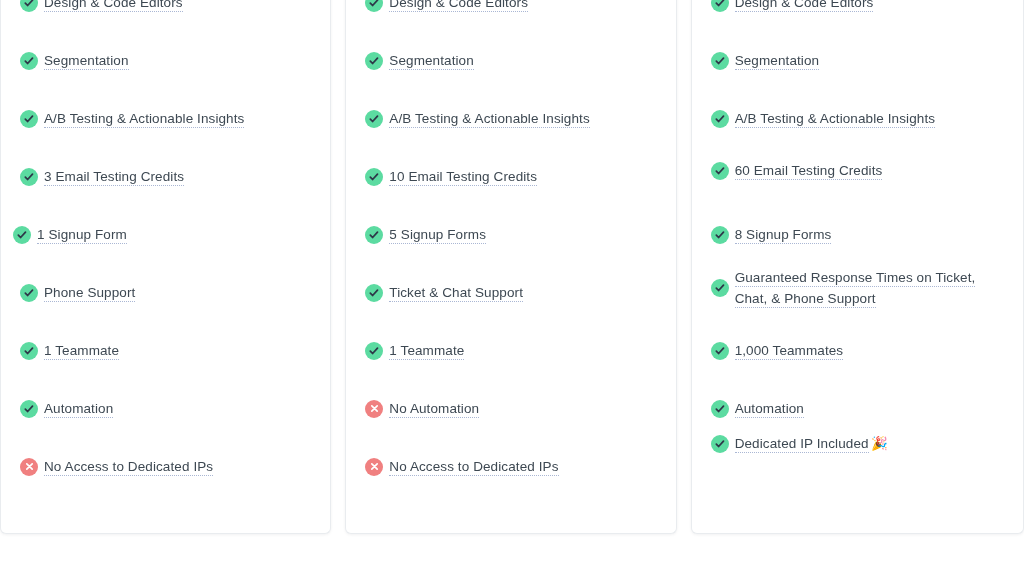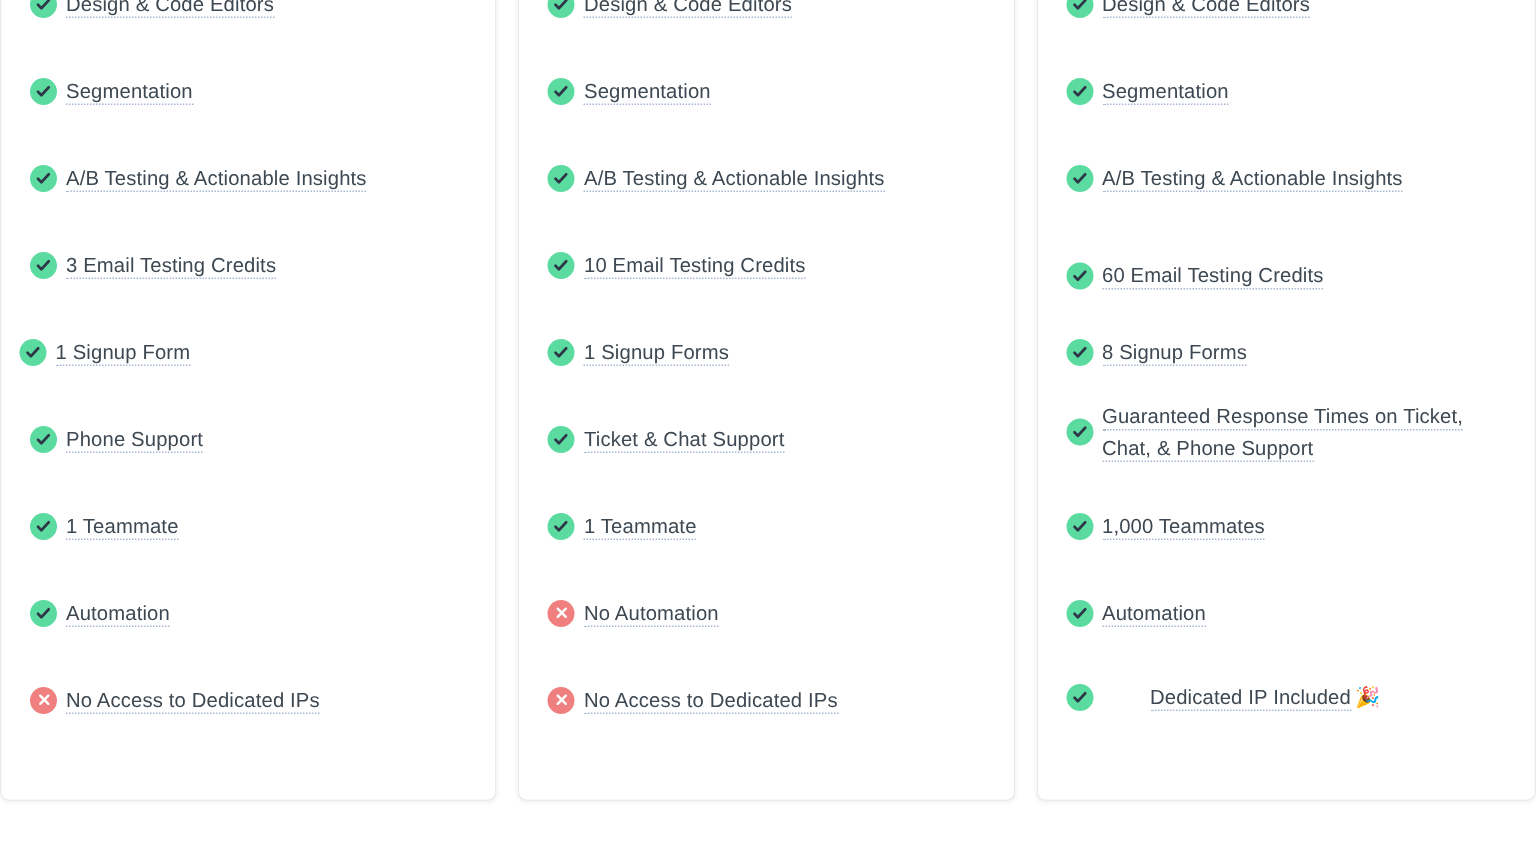--- a/index.html
+++ b/index.html
@@ -225,21 +225,21 @@
             </svg>
           </span>
           <span class="feature-text-wrap"><span class="feature-text">10 Email Testing Credits</span></span>
         </li>
         <li class="feature-item" style="top: 255px;">
           <span class="status-icon yes">
             <svg width="10" height="10" viewBox="0 0 12 12" aria-hidden="true">
               <path d="M1.6 6.2 L4.3 9.0 L10.2 2.6" fill="none" stroke="#2d3748" stroke-width="2.1" stroke-linecap="round" stroke-linejoin="round"></path>
             </svg>
           </span>
-          <span class="feature-text-wrap"><span class="feature-text">1 Signup Forms</span></span>
+          <span class="feature-text-wrap"><span class="feature-text">5 Signup Forms</span></span>
         </li>
         <li class="feature-item" style="top: 313px;">
           <span class="status-icon yes">
             <svg width="10" height="10" viewBox="0 0 12 12" aria-hidden="true">
               <path d="M1.6 6.2 L4.3 9.0 L10.2 2.6" fill="none" stroke="#2d3748" stroke-width="2.1" stroke-linecap="round" stroke-linejoin="round"></path>
             </svg>
           </span>
           <span class="feature-text-wrap"><span class="feature-text">Ticket &amp; Chat Support</span></span>
         </li>
         <li class="feature-item" style="top: 371px;">
@@ -287,21 +287,21 @@
           <span class="feature-text-wrap"><span class="feature-text">Segmentation</span></span>
         </li>
         <li class="feature-item" style="top: 139px;">
           <span class="status-icon yes">
             <svg width="10" height="10" viewBox="0 0 12 12" aria-hidden="true">
               <path d="M1.6 6.2 L4.3 9.0 L10.2 2.6" fill="none" stroke="#2d3748" stroke-width="2.1" stroke-linecap="round" stroke-linejoin="round"></path>
             </svg>
           </span>
           <span class="feature-text-wrap"><span class="feature-text">A/B Testing &amp; Actionable Insights</span></span>
         </li>
-        <li class="feature-item" style="top: 204px;">
+        <li class="feature-item" style="top: 191px;">
           <span class="status-icon yes">
             <svg width="10" height="10" viewBox="0 0 12 12" aria-hidden="true">
               <path d="M1.6 6.2 L4.3 9.0 L10.2 2.6" fill="none" stroke="#2d3748" stroke-width="2.1" stroke-linecap="round" stroke-linejoin="round"></path>
             </svg>
           </span>
           <span class="feature-text-wrap"><span class="feature-text">60 Email Testing Credits</span></span>
         </li>
         <li class="feature-item" style="top: 255px;">
           <span class="status-icon yes">
             <svg width="10" height="10" viewBox="0 0 12 12" aria-hidden="true">
@@ -327,21 +327,21 @@
           <span class="feature-text-wrap"><span class="feature-text">1,000 Teammates</span></span>
         </li>
         <li class="feature-item" style="top: 429px;">
           <span class="status-icon yes">
             <svg width="10" height="10" viewBox="0 0 12 12" aria-hidden="true">
               <path d="M1.6 6.2 L4.3 9.0 L10.2 2.6" fill="none" stroke="#2d3748" stroke-width="2.1" stroke-linecap="round" stroke-linejoin="round"></path>
             </svg>
           </span>
           <span class="feature-text-wrap"><span class="feature-text">Automation</span></span>
         </li>
-        <li class="feature-item" style="top: 485px; gap: 32px;">
+        <li class="feature-item" style="top: 464px;">
           <span class="status-icon yes">
             <svg width="10" height="10" viewBox="0 0 12 12" aria-hidden="true">
               <path d="M1.6 6.2 L4.3 9.0 L10.2 2.6" fill="none" stroke="#2d3748" stroke-width="2.1" stroke-linecap="round" stroke-linejoin="round"></path>
             </svg>
           </span>
           <span class="feature-text-wrap"><span class="feature-text">Dedicated IP Included</span><span class="emoji">🎉</span></span>
         </li>
       </ul>
     </div>
   </div>

